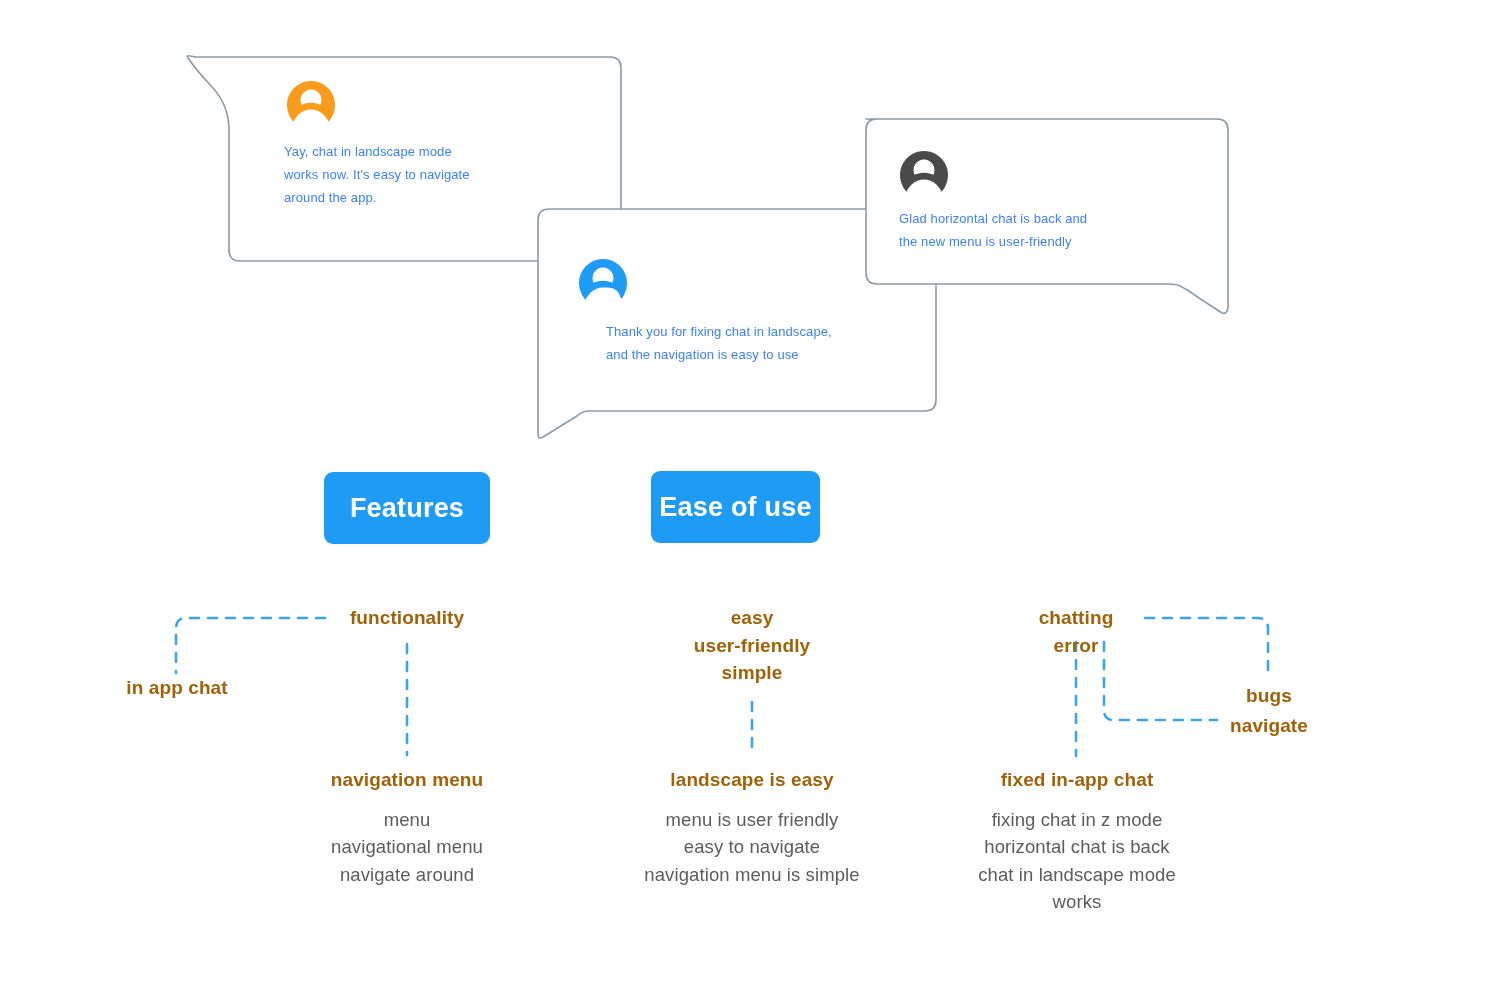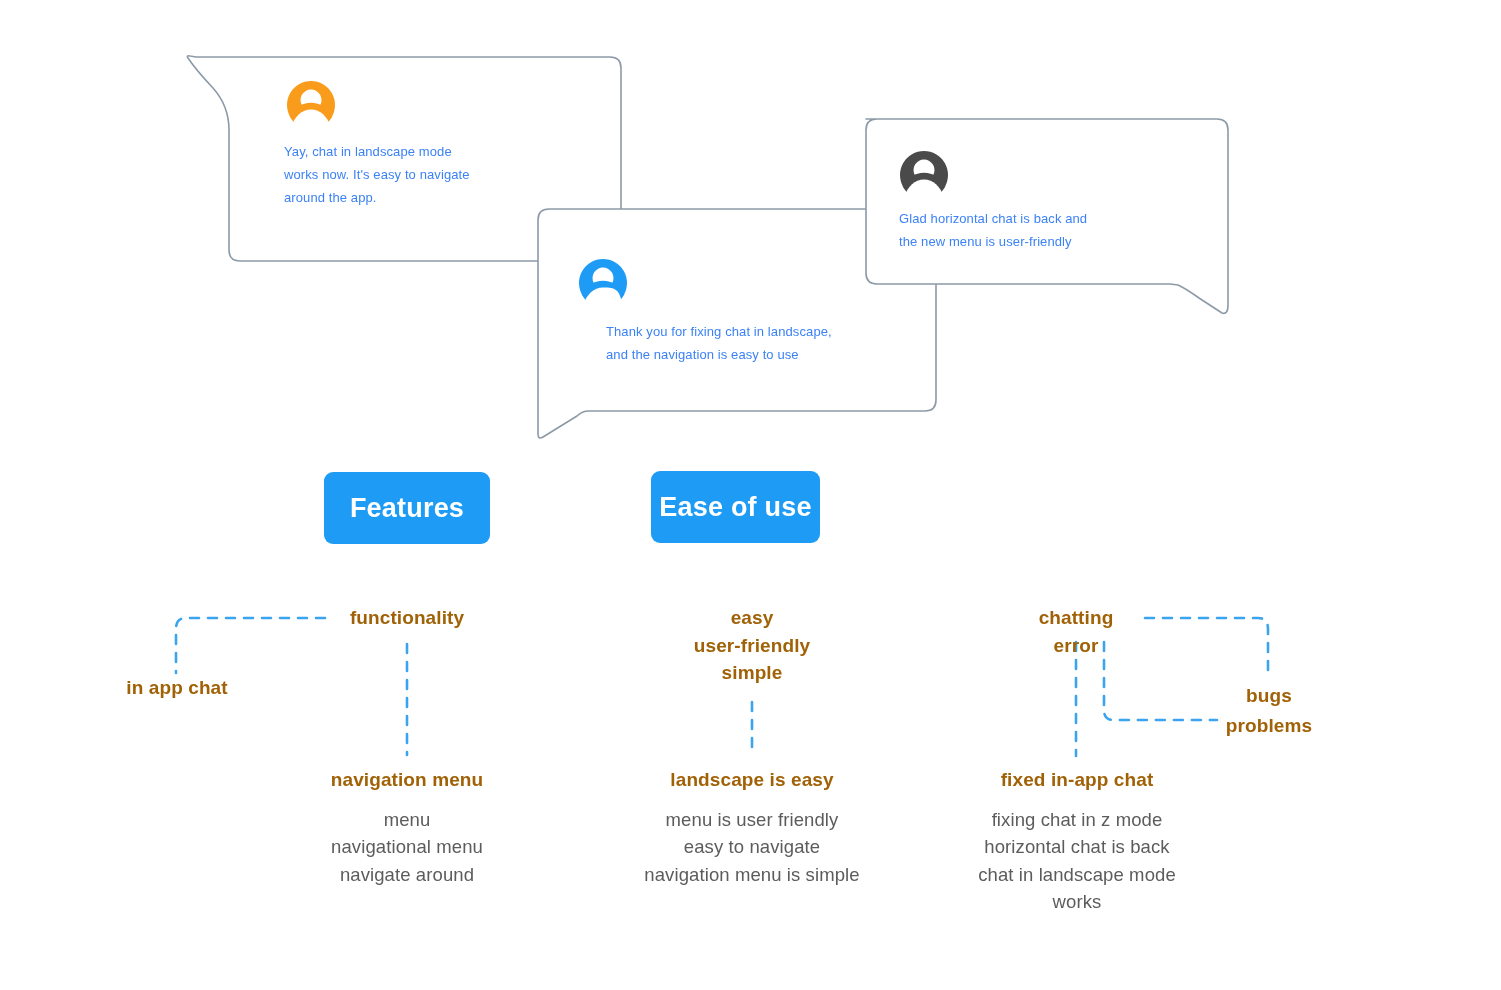--- a/index.html
+++ b/index.html
@@ -228,21 +228,21 @@
   <div class="kw-group" style="left:976px; top:604px; width:200px;">
     <div class="kw-head">chatting
 error</div>
   </div>
 
   <div class="kw-group" style="left:1193px; top:674px; width:152px;margin-top:8px;">
     <div class="kw-head">bugs</div>
   </div>
 
   <div class="kw-group" style="left:1193px; top:712px; width:152px;">
-    <div class="kw-head">problems</div>
+    <div class="kw-head">navigate</div>
   </div>
 
   <div class="kw-group" style="left:946px; top:766px; width:262px;">
     <div class="kw-head">fixed in-app chat</div>
     <div class="kw-sub">fixing chat in z mode
 horizontal chat is back
 chat in landscape mode
 works</div>
   </div>
 

